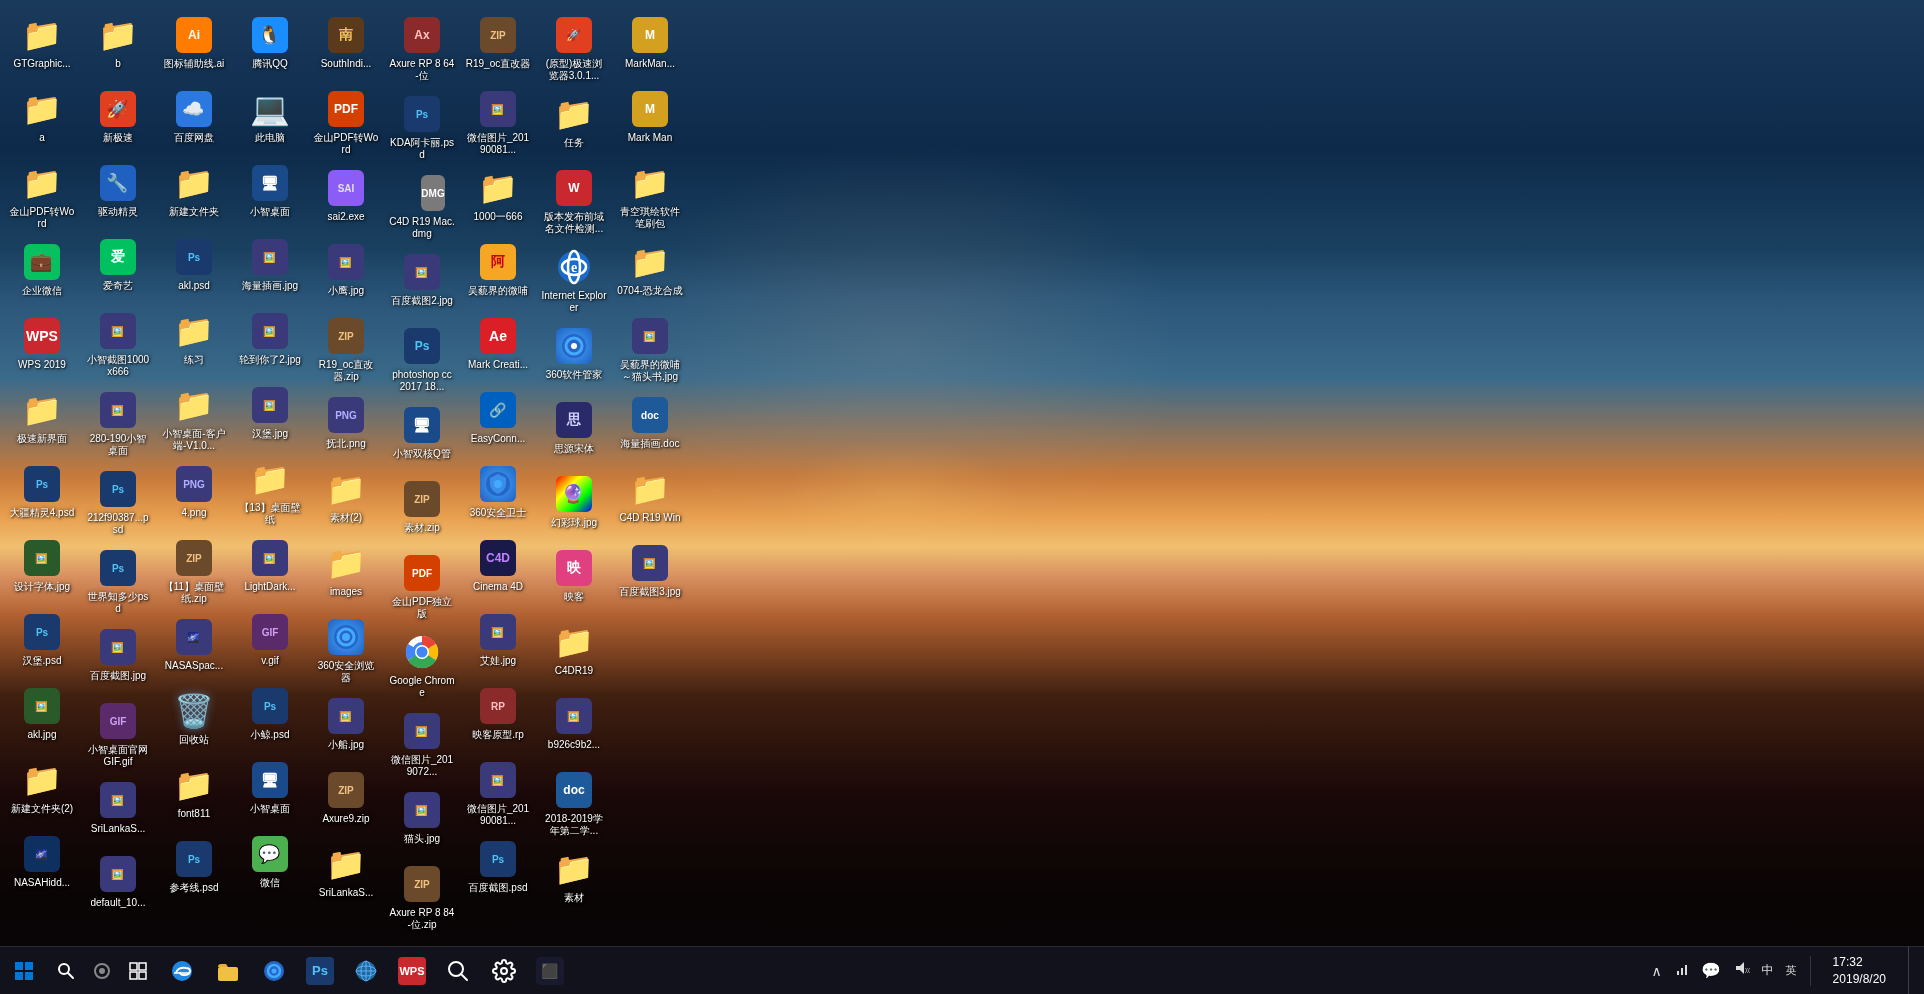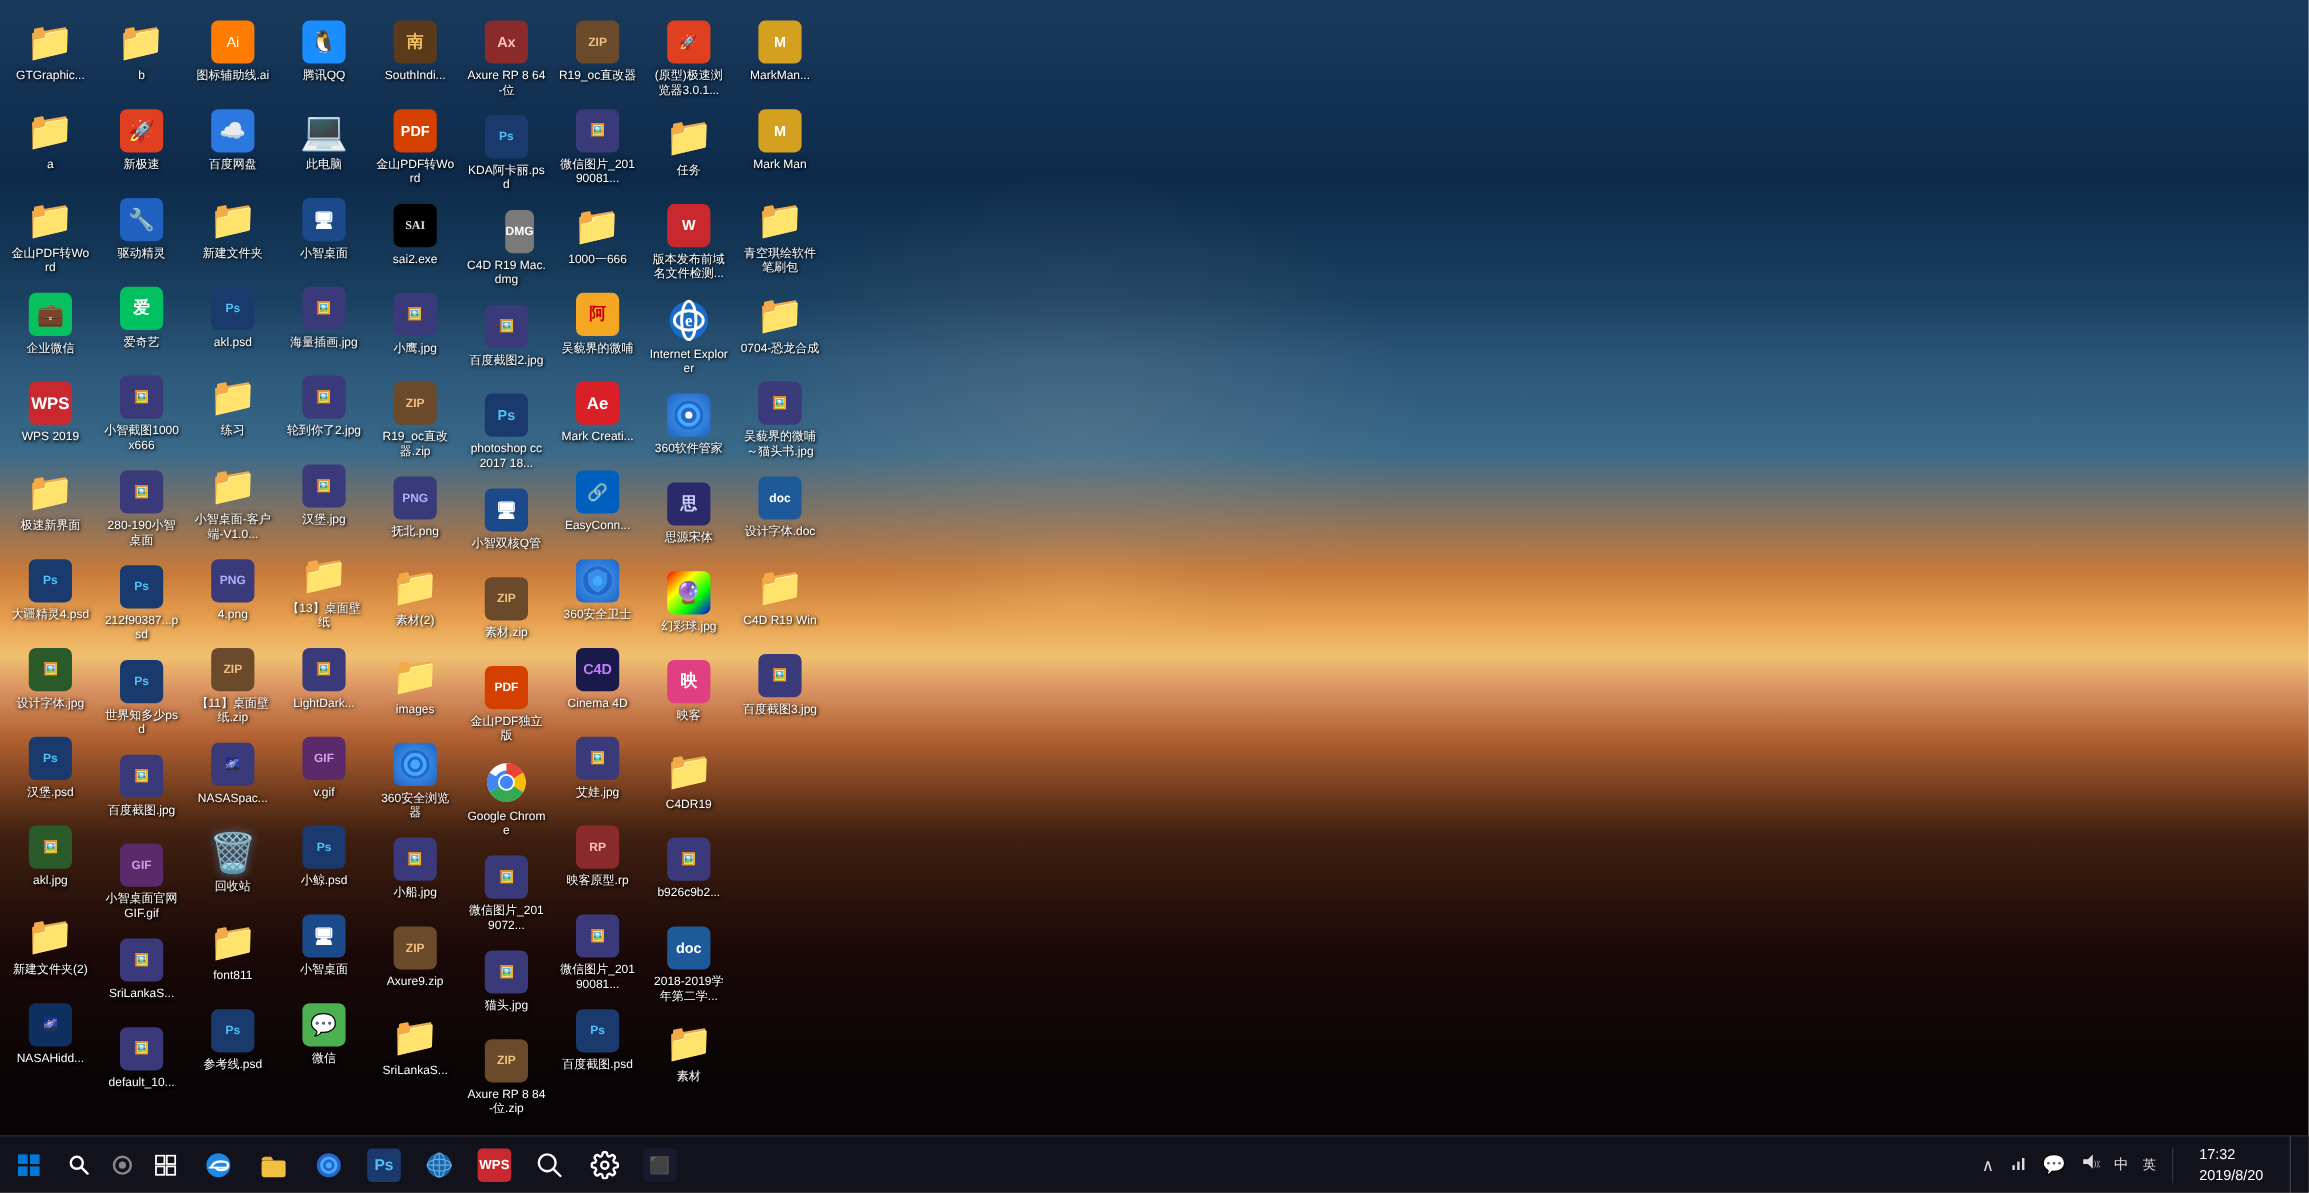--- a/index.html
+++ b/index.html
@@ -345,21 +345,21 @@
       <div class="icon-label">SriLankaS...</div>
     </div>
     <div class="desktop-icon">
       <div class="icon-img">
           <div class="app-box" style="background:#3a3a7a;font-size:10px;">🖼️</div>
         </div>
       <div class="icon-label">default_10...</div>
     </div>
     <div class="desktop-icon">
       <div class="icon-img">
-          <div class="app-box" style="background:#ff7c00;font-size:12px;font-weight:normal;color:#fff;">Ai</div>
+          <div class="app-box" style="background:#ff7c00;font-size:12px;font-weight:bold;color:#fff;">Ai</div>
         </div>
       <div class="icon-label">图标辅助线.ai</div>
     </div>
     <div class="desktop-icon">
       <div class="icon-img">
           <div class="app-box" style="background:#2a78e0;font-size:18px;">☁️</div>
         </div>
       <div class="icon-label">百度网盘</div>
     </div>
     <div class="desktop-icon">
@@ -503,21 +503,21 @@
       <div class="icon-label">SouthIndi...</div>
     </div>
     <div class="desktop-icon">
       <div class="icon-img">
           <div class="app-box" style="background:#d44000;font-size:12px;font-weight:bold;">PDF</div>
         </div>
       <div class="icon-label">金山PDF转Word</div>
     </div>
     <div class="desktop-icon">
       <div class="icon-img">
-          <div class="app-box" style="background:#000000;font-size:10px;color:#e0e0e0;font-family:Liberation Serif, serif;">SAI</div>
+          <div class="app-box" style="background:#8b5cf6;font-size:10px;color:#e0e0e0;">SAI</div>
         </div>
       <div class="icon-label">sai2.exe</div>
     </div>
     <div class="desktop-icon">
       <div class="icon-img">
           <div class="app-box" style="background:#3a3a7a;font-size:10px;">🖼️</div>
         </div>
       <div class="icon-label">小鹰.jpg</div>
     </div>
     <div class="desktop-icon">
@@ -852,21 +852,21 @@
     <div class="desktop-icon">
       <div class="icon-img">
           <div class="app-box" style="background:#3a3a7a;font-size:10px;">🖼️</div>
         </div>
       <div class="icon-label">吴藐界的微哺～猫头书.jpg</div>
     </div>
     <div class="desktop-icon">
       <div class="icon-img">
           <div class="app-box" style="background:#1e5a9a;font-size:10px;color:#fff;font-weight:bold;">doc</div>
         </div>
-      <div class="icon-label">设计字体.doc</div>
+      <div class="icon-label">海量插画.doc</div>
     </div>
     <div class="desktop-icon">
       <div class="icon-img">
           <span style="font-size:32px;">📁</span>
         </div>
       <div class="icon-label">C4D R19 Win</div>
     </div>
     <div class="desktop-icon">
       <div class="icon-img">
           <div class="app-box" style="background:#3a3a7a;font-size:10px;">🖼️</div>

